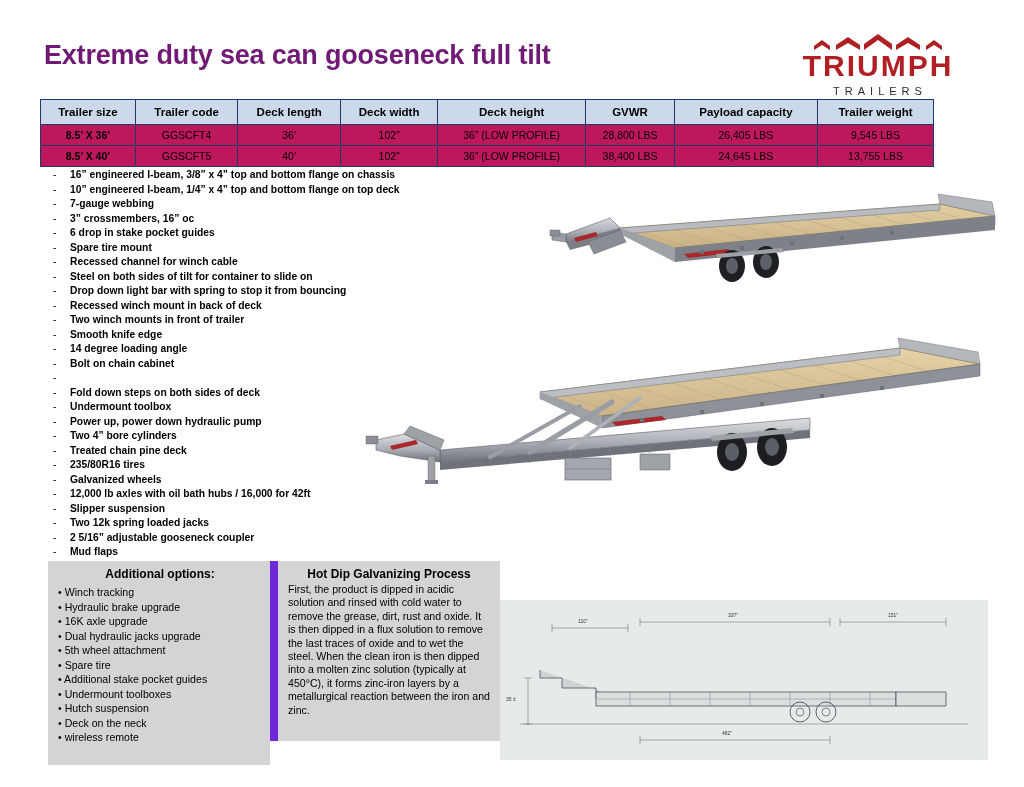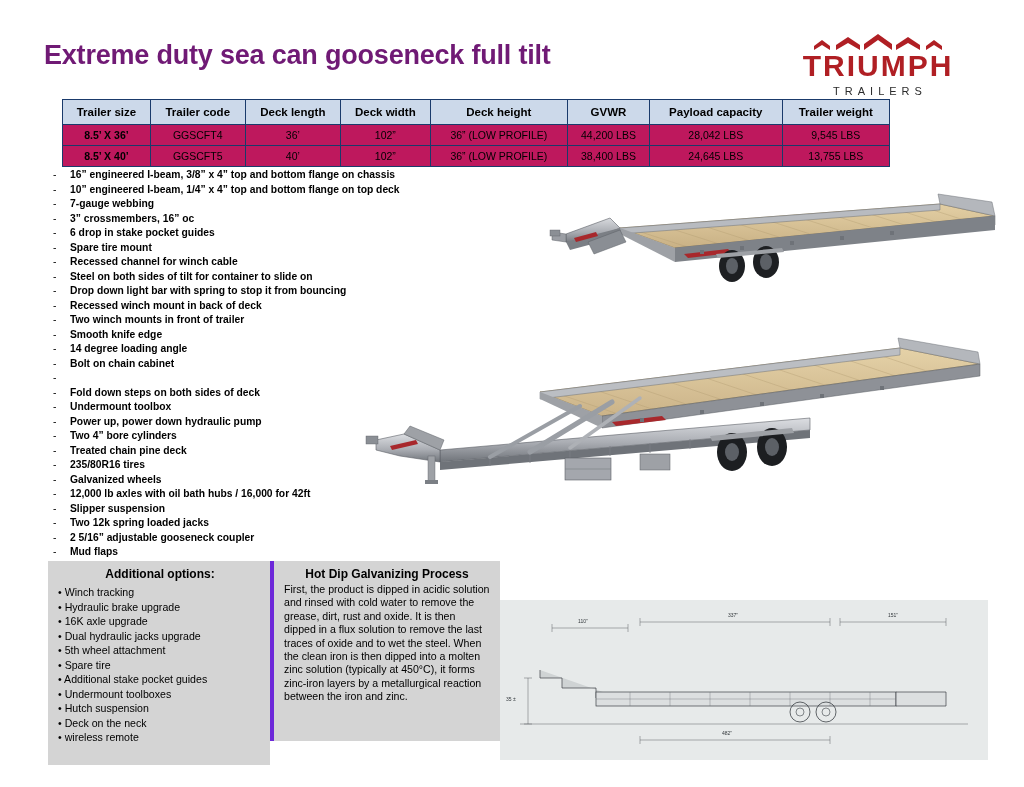--- a/index.html
+++ b/index.html
@@ -58,23 +58,23 @@
     font-size: 11px;
     letter-spacing: 5px;
     color: #2b2b2b;
     line-height: 14px;
     padding-left: 4px;
   }
 
   
   table.spec {
     position: absolute;
-    left: 62px;
+    left: 40px;
     top: 99px;
-    width: 828px;
+    width: 894px;
     border-collapse: collapse;
     font-size: 11px;
   }
   table.spec th, table.spec td {
     border: 1px solid #1a3a6b;
     text-align: center;
     padding: 2px 3px;
     line-height: 15px;
   }
   table.spec th {
@@ -140,21 +140,21 @@
   }
   .galvbox {
     position: absolute;
     left: 270px;
     top: 561px;
     width: 230px;
     height: 180px;
     background: #d4d4d4;
     box-sizing: border-box;
     padding: 6px 10px 0 10px;
-    border-left: 4px solid #6d28d9;
+    border-left: 8px solid #6d28d9;
   }
   .galvbox .hd {
     text-align: center;
     font-weight: bold;
     font-size: 12px;
     margin-bottom: 2px;
   }
   .galvbox .body {
     font-size: 10.6px;
     line-height: 13.4px;
@@ -225,22 +225,22 @@
         <th>Trailer weight</th>
       </tr>
     </thead>
     <tbody>
       <tr>
         <td class="first">8.5’ X 36’</td>
         <td>GGSCFT4</td>
         <td>36’</td>
         <td>102”</td>
         <td>36” (LOW PROFILE)</td>
-        <td>44,200 LBS</td>
-        <td>28,042 LBS</td>
+        <td>28,800 LBS</td>
+        <td>26,405 LBS</td>
         <td>9,545 LBS</td>
       </tr>
       <tr>
         <td class="first">8.5’ X 40’</td>
         <td>GGSCFT5</td>
         <td>40’</td>
         <td>102”</td>
         <td>36” (LOW PROFILE)</td>
         <td>38,400 LBS</td>
         <td>24,645 LBS</td>

